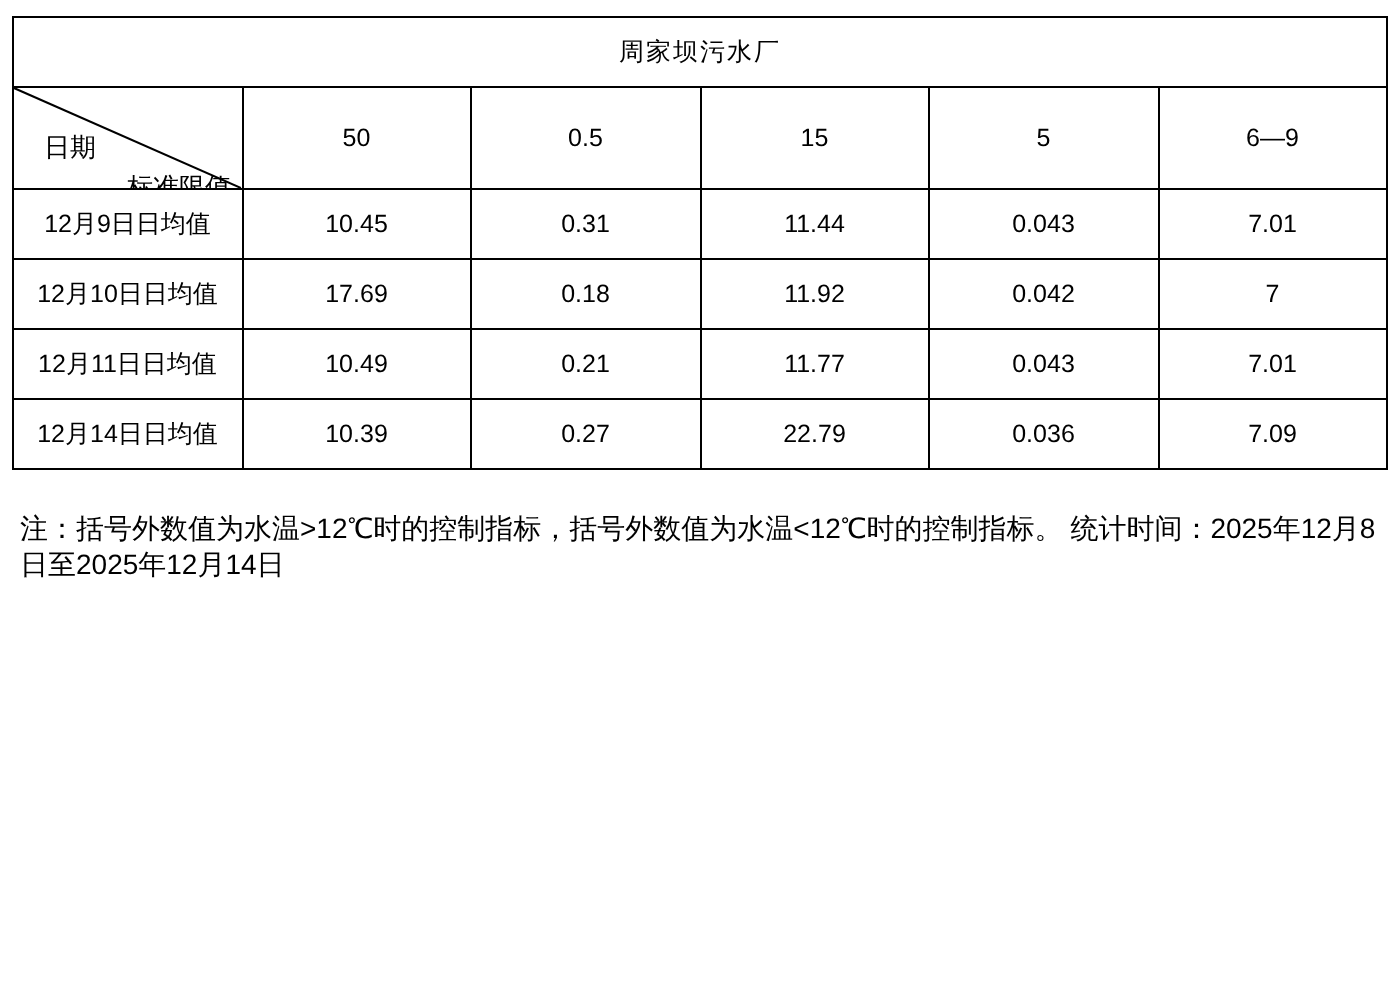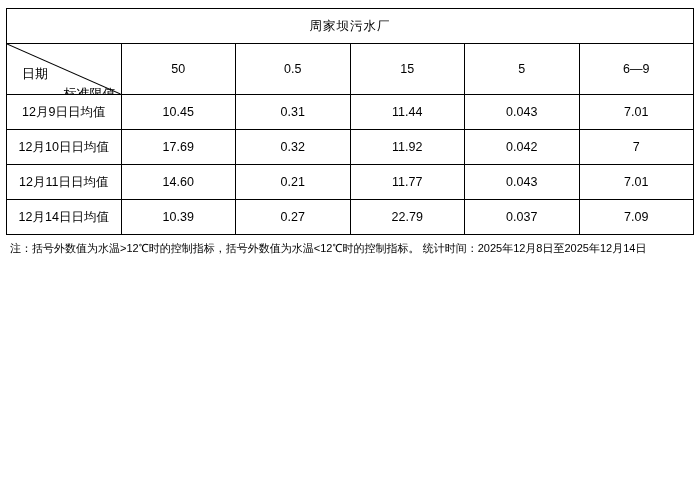--- a/index.html
+++ b/index.html
@@ -74,22 +74,22 @@
     height: 46px;
     font-size: 13px;
   }
   .row-label {
     font-size: 13px;
   }
   tbody tr td {
     height: 30px;
   }
   .note {
-    margin-top: 6px;
-    font-size: 11px;
+    margin-top: 20px;
+    font-size: 14px;
     line-height: 1.3;
     color: #000000;
     padding-left: 4px;
   }
   sub {
     font-size: 9px;
   }
 </style>
 </head>
 <body>
@@ -119,38 +119,38 @@
         <td class="row-label">12月9日日均值</td>
         <td>10.45</td>
         <td>0.31</td>
         <td>11.44</td>
         <td>0.043</td>
         <td>7.01</td>
       </tr>
       <tr>
         <td class="row-label">12月10日日均值</td>
         <td>17.69</td>
-        <td>0.32</td>
+        <td>0.18</td>
         <td>11.92</td>
         <td>0.042</td>
         <td>7</td>
       </tr>
       <tr>
         <td class="row-label">12月11日日均值</td>
-        <td>14.60</td>
+        <td>10.49</td>
         <td>0.21</td>
         <td>11.77</td>
         <td>0.043</td>
         <td>7.01</td>
       </tr>
       <tr>
         <td class="row-label">12月14日日均值</td>
         <td>10.39</td>
         <td>0.27</td>
         <td>22.79</td>
-        <td>0.037</td>
+        <td>0.036</td>
         <td>7.09</td>
       </tr>
     </tbody>
   </table>
 
   <div class="note">注：括号外数值为水温&gt;12℃时的控制指标，括号外数值为水温&lt;12℃时的控制指标。  统计时间：2025年12月8日至2025年12月14日</div>
 </div>
 
 </body></html>

